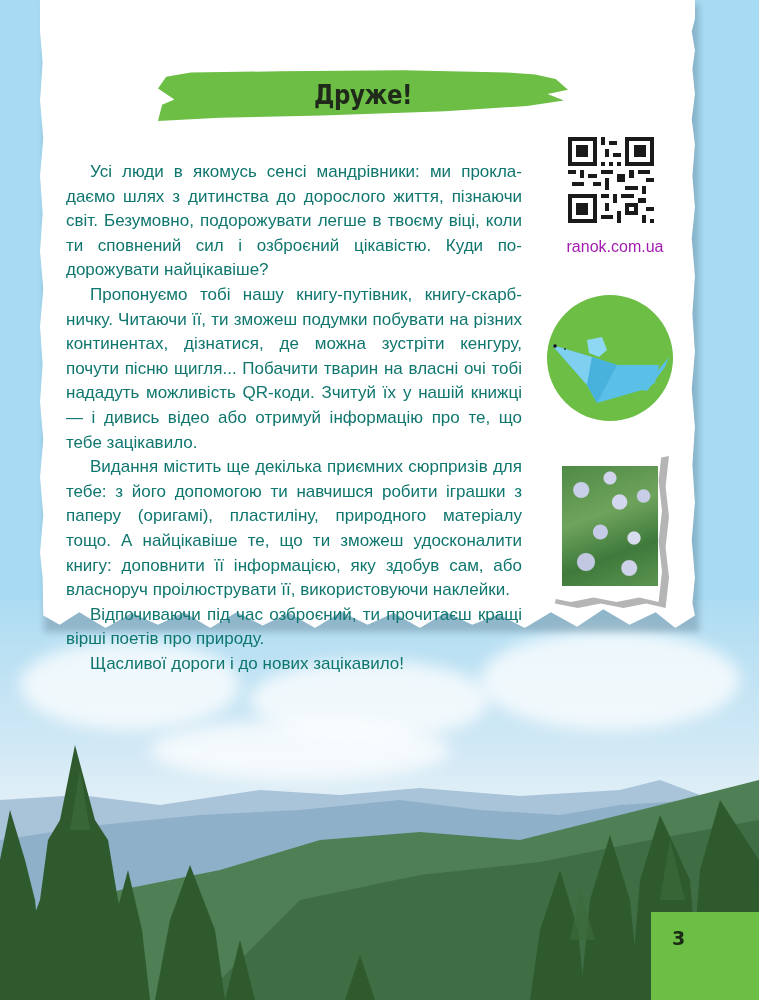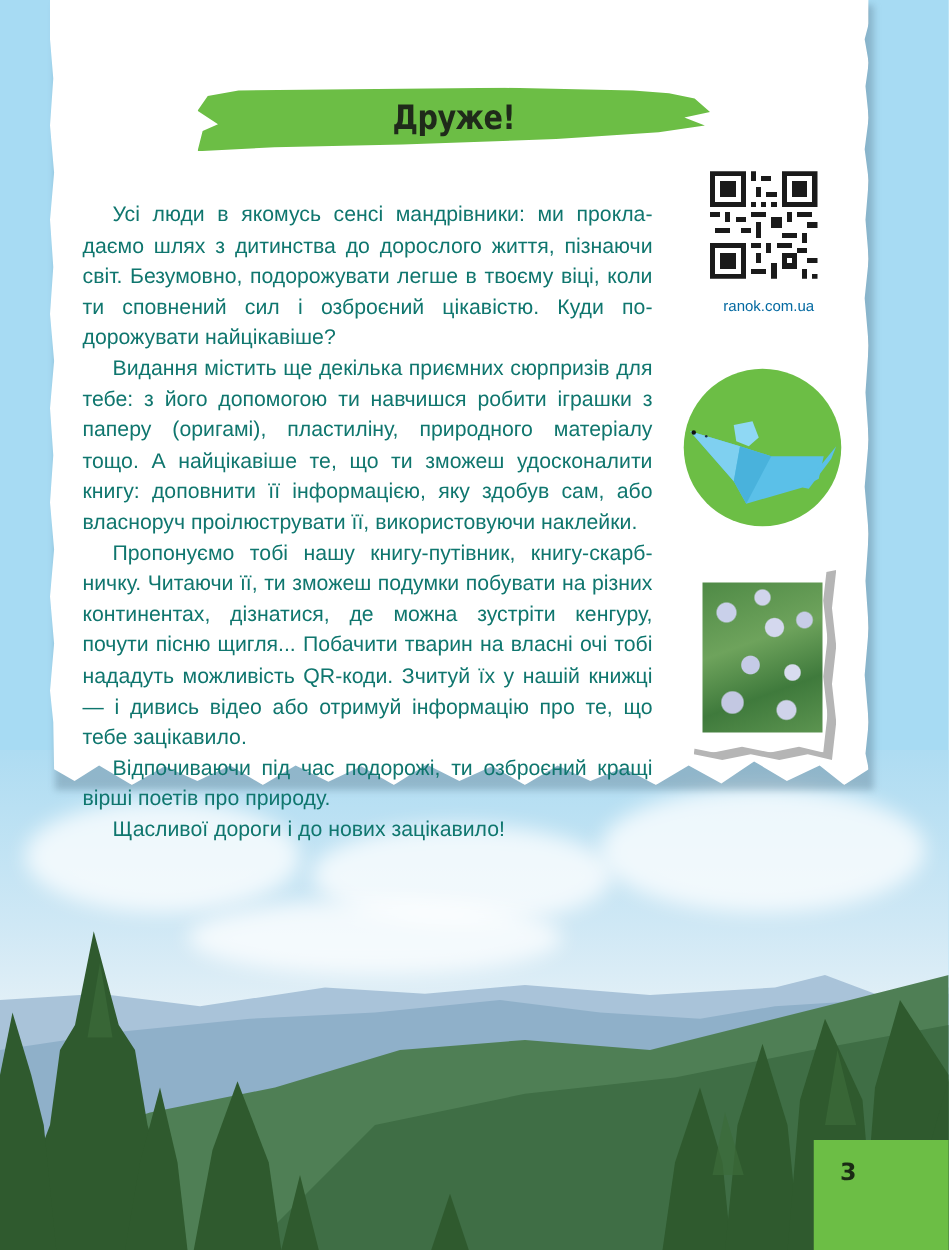--- a/index.html
+++ b/index.html
@@ -47,21 +47,21 @@
     .body-text {
       position: absolute; left: 66px; top: 160px; width: 456px;
       font-family: "Liberation Sans", sans-serif; font-size: 17px; line-height: 24.6px;
       color: #0f766e; text-align: justify; hyphens: manual;
     }
     .body-text p { margin: 0; text-indent: 24px; }
 
     
     .qr { position: absolute; left: 568px; top: 137px; width: 86px; height: 86px; }
     .qr-caption { position: absolute; left: 560px; top: 238px; width: 110px; text-align: center;
-      font-size: 12px; color: #0369a1; }
+      font-size: 16px; color: #a21caf; }
 
     
     .origami { position: absolute; left: 547px; top: 295px; width: 126px; height: 126px; border-radius: 50%;
       background: #6cbe45; overflow: hidden; }
 
     
     .stamp-shadow { position: absolute; left: 555px; top: 456px; width: 114px; height: 152px; background: #b5b5b5;
       clip-path: polygon(0 3%, 20% 0, 40% 3%, 60% 0, 80% 3%, 100% 0, 97% 20%, 100% 40%, 97% 60%, 100% 80%, 97% 100%, 80% 97%, 60% 100%, 40% 97%, 20% 100%, 0 97%, 3% 80%, 0 60%, 3% 40%, 0 20%); }
     .stamp { position: absolute; left: 548px; top: 450px; width: 114px; height: 152px; background: #fff;
       clip-path: polygon(0 3%, 20% 0, 40% 3%, 60% 0, 80% 3%, 100% 0, 97% 20%, 100% 40%, 97% 60%, 100% 80%, 97% 100%, 80% 97%, 60% 100%, 40% 97%, 20% 100%, 0 97%, 3% 80%, 0 60%, 3% 40%, 0 20%); }
@@ -122,23 +122,23 @@
 </div>
 
 <div class="paper-shadow"></div>
 <div class="paper"></div>
 
 <div class="brush"></div>
 <div class="title">Друже!</div>
 
 <div class="body-text">
   <p>Усі люди в якомусь сенсі мандрівники: ми прокла­даємо шлях з дитинства до дорослого життя, пізнаю­чи світ. Безумовно, подорожувати легше в твоєму віці, коли ти сповнений сил і озброєний цікавістю. Куди по­дорожувати найцікавіше?</p>
+  <p>Пропонуємо тобі нашу книгу-путівник, книгу-скарб­ничку. Читаючи її, ти зможеш подумки побувати на різ­них континентах, дізнатися, де можна зустріти кенгуру, почути пісню щигля... Побачити тварин на власні очі тобі нададуть можливість QR-коди. Зчитуй їх у нашій книжці — і дивись відео або отримуй інформацію про те, що тебе зацікавило.</p>
   <p>Видання містить ще декілька приємних сюрпризів для тебе: з його допомогою ти навчишся робити іграш­ки з паперу (оригамі), пластиліну, природного матеріа­лу тощо. А найцікавіше те, що ти зможеш удосконалити книгу: доповнити її інформацією, яку здобув сам, або власноруч проілюструвати її, використовуючи наклейки.</p>
-  <p>Пропонуємо тобі нашу книгу-путівник, книгу-скарб­ничку. Читаючи її, ти зможеш подумки побувати на різ­них континентах, дізнатися, де можна зустріти кенгуру, почути пісню щигля... Побачити тварин на власні очі тобі нададуть можливість QR-коди. Зчитуй їх у нашій книжці — і дивись відео або отримуй інформацію про те, що тебе зацікавило.</p>
-  <p>Відпочиваючи під час подорожі, ти озброєний кращі вірші поетів про природу.</p>
+  <p>Відпочиваючи під час озброєний, ти прочитаєш кращі вірші поетів про природу.</p>
   <p>Щасливої дороги і до нових зацікавило!</p>
 </div>
 
 <svg class="qr" viewBox="0 0 21 21" shape-rendering="crispEdges">
   <rect width="21" height="21" fill="#fff"></rect>
   <g fill="#1a1a1a">
     <path d="M0 0h7v7H0z M1 1v5h5V1z" fill-rule="evenodd"></path>
     <rect x="2" y="2" width="3" height="3"></rect>
     <path d="M14 0h7v7h-7z M15 1v5h5V1z" fill-rule="evenodd"></path>
     <rect x="16" y="2" width="3" height="3"></rect>

